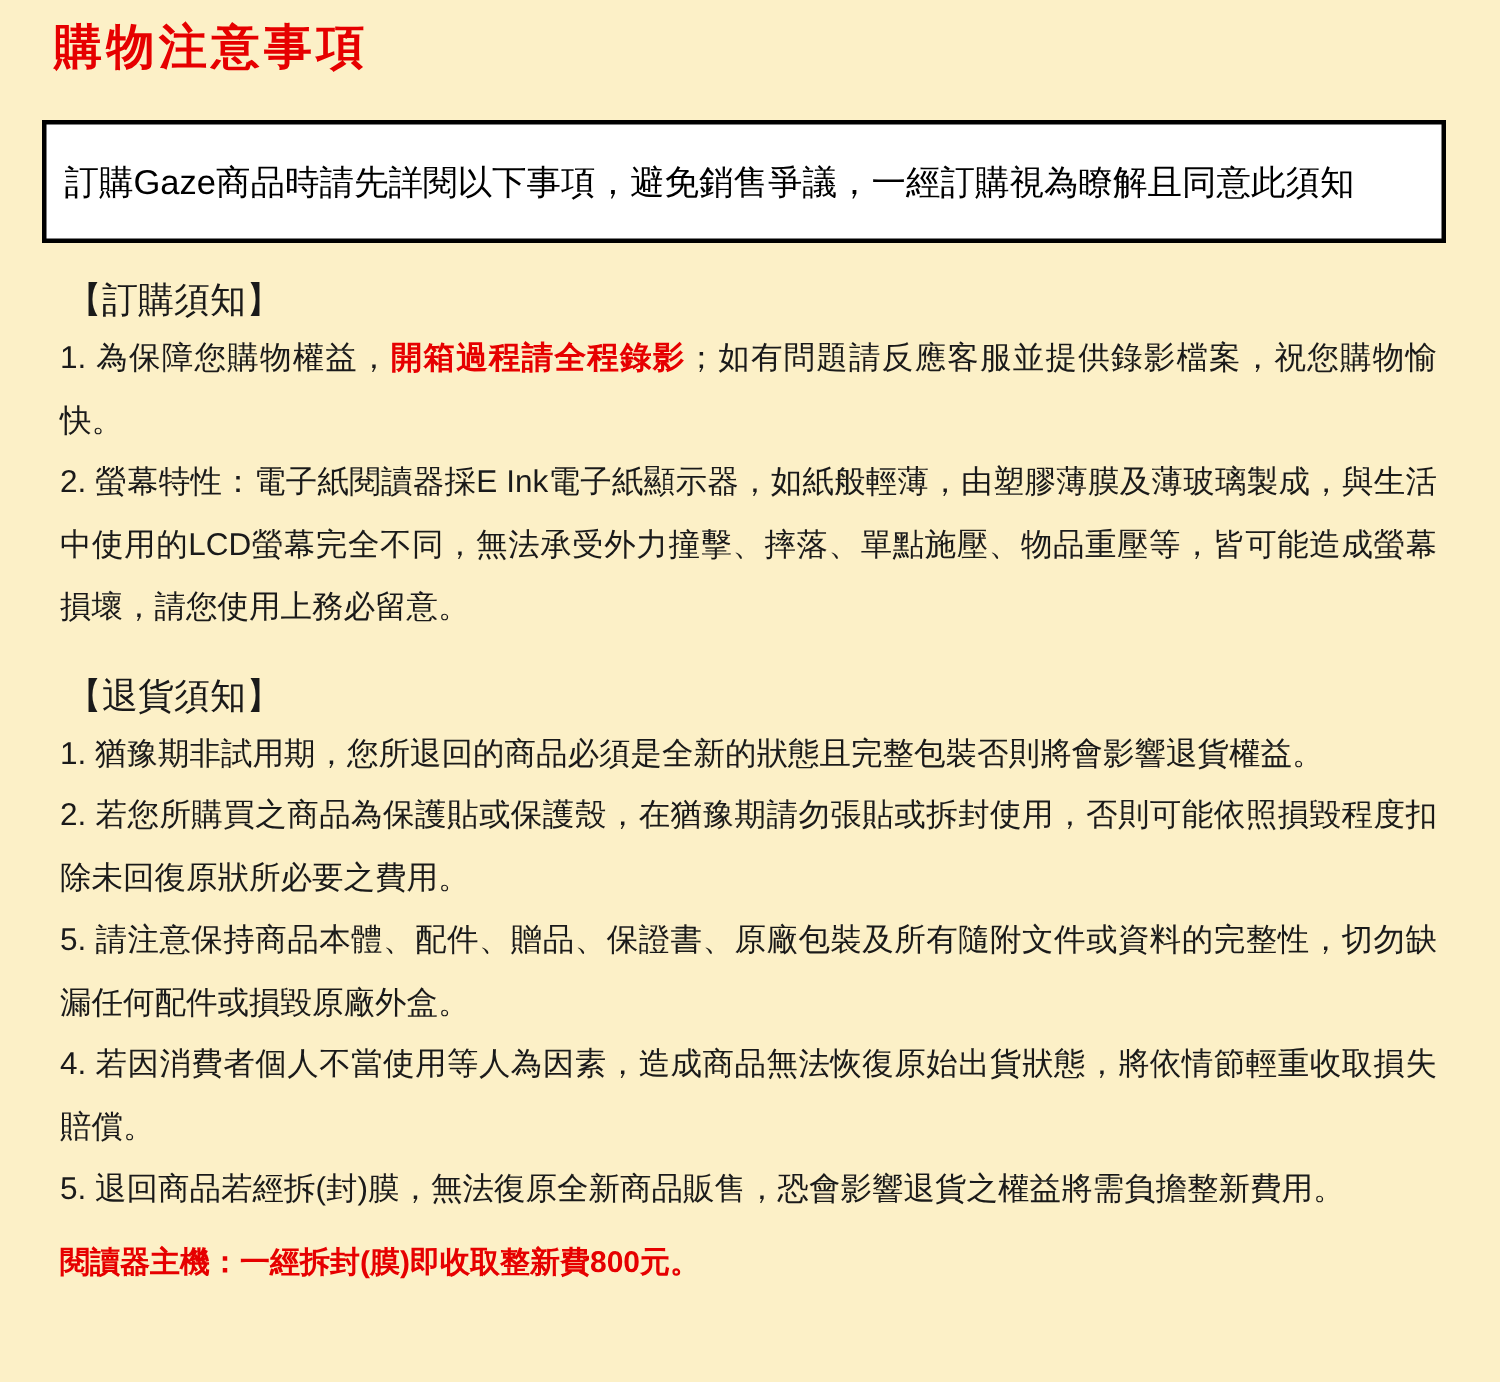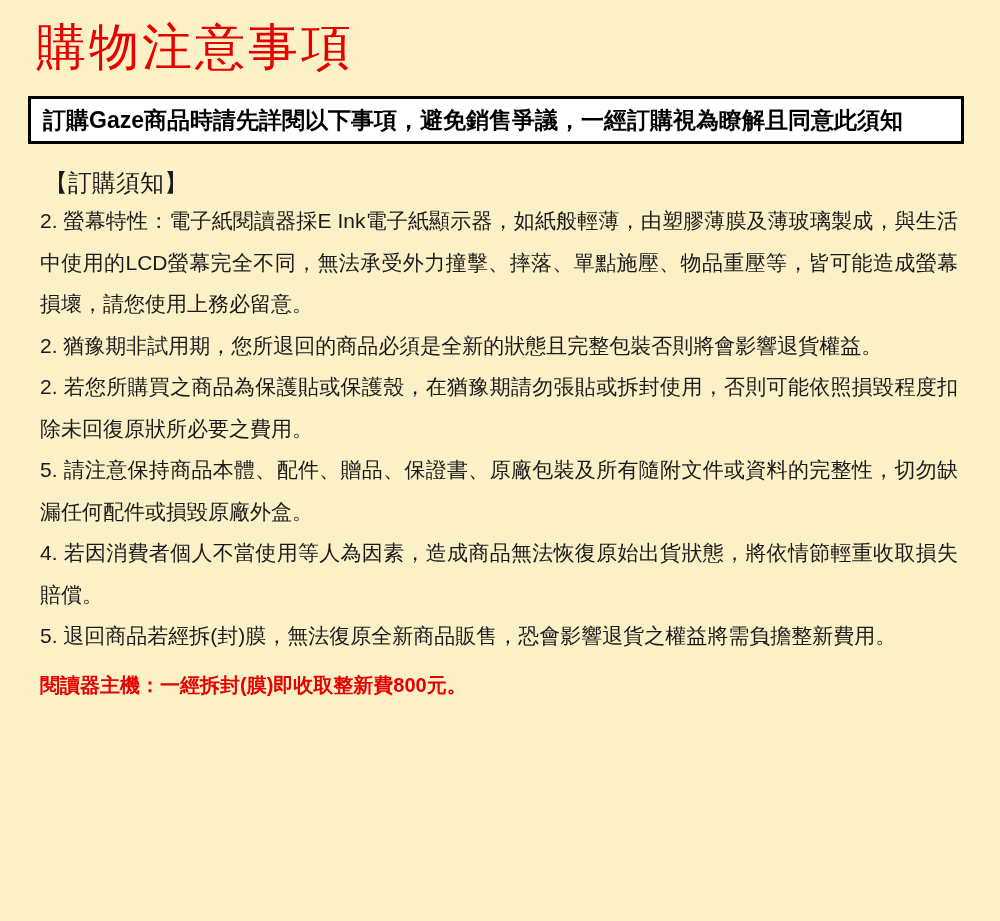--- a/index.html
+++ b/index.html
@@ -14,35 +14,35 @@
   body {
     width: 1000px;
     height: 921px;
     background: var(--bg);
     color: var(--text);
     font-family: "Liberation Sans", "DejaVu Sans", sans-serif;
     overflow: hidden;
   }
   .page-title {
     color: var(--red);
-    font-size: 50px;
-    font-weight: normal;
+    font-size: 32px;
+    font-weight: bold;
     letter-spacing: 3px;
     margin: 0;
-    padding: 24px 0 0 36px;
+    padding: 8px 0 0 36px;
     line-height: 46px;
   }
   .notice-banner {
     margin: 26px 36px 0 28px;
     background: var(--banner-bg);
     border: 3px solid var(--banner-border);
     color: #000;
     font-size: 23px;
-    font-weight: bold;
-    padding: 6px 12px;
+    font-weight: normal;
+    padding: 23px 12px;
     line-height: 30px;
   }
   .content {
     padding: 0 42px 0 40px;
   }
   .section-heading {
     font-size: 24px;
     font-weight: normal;
     color: var(--text);
     margin: 24px 0 2px 4px;
@@ -73,26 +73,28 @@
 <body>
 
 <h1 class="page-title">購物注意事項</h1>
 
 <div class="notice-banner">訂購Gaze商品時請先詳閱以下事項，避免銷售爭議，一經訂購視為瞭解且同意此須知</div>
 
 <div class="content">
 
   <div class="section-heading">【訂購須知】</div>
 
+  <p class="item"><span>1. 為保障您購物權益，</span><span class="hl">開箱過程請全程錄影</span><span>；如有問題請反應客服並提供錄影檔案，祝您購物愉快。</span></p>
 
   <p class="item"><span>2. 螢幕特性：電子紙閱讀器採E Ink電子紙顯示器，如紙般輕薄，由塑膠薄膜及薄玻璃製成，與生活中使用的LCD螢幕完全不同，無法承受外力撞擊、摔落、單點施壓、物品重壓等，皆可能造成螢幕損壞，請您使用上務必留意。</span><span class="hl"></span><span></span></p>
 
 
+  <div class="section-heading">【退貨須知】</div>
 
-  <p class="item">2. 猶豫期非試用期，您所退回的商品必須是全新的狀態且完整包裝否則將會影響退貨權益。</p>
+  <p class="item">1. 猶豫期非試用期，您所退回的商品必須是全新的狀態且完整包裝否則將會影響退貨權益。</p>
   <p class="item">2. 若您所購買之商品為保護貼或保護殼，在猶豫期請勿張貼或拆封使用，否則可能依照損毀程度扣除未回復原狀所必要之費用。</p>
   <p class="item">5. 請注意保持商品本體、配件、贈品、保證書、原廠包裝及所有隨附文件或資料的完整性，切勿缺漏任何配件或損毀原廠外盒。</p>
   <p class="item">4. 若因消費者個人不當使用等人為因素，造成商品無法恢復原始出貨狀態，將依情節輕重收取損失賠償。</p>
   <p class="item">5. 退回商品若經拆(封)膜，無法復原全新商品販售，恐會影響退貨之權益將需負擔整新費用。</p>
 
   <div class="fees">
     <p class="fee">閱讀器主機：一經拆封(膜)即收取整新費800元。</p>
 
   </div>
 

